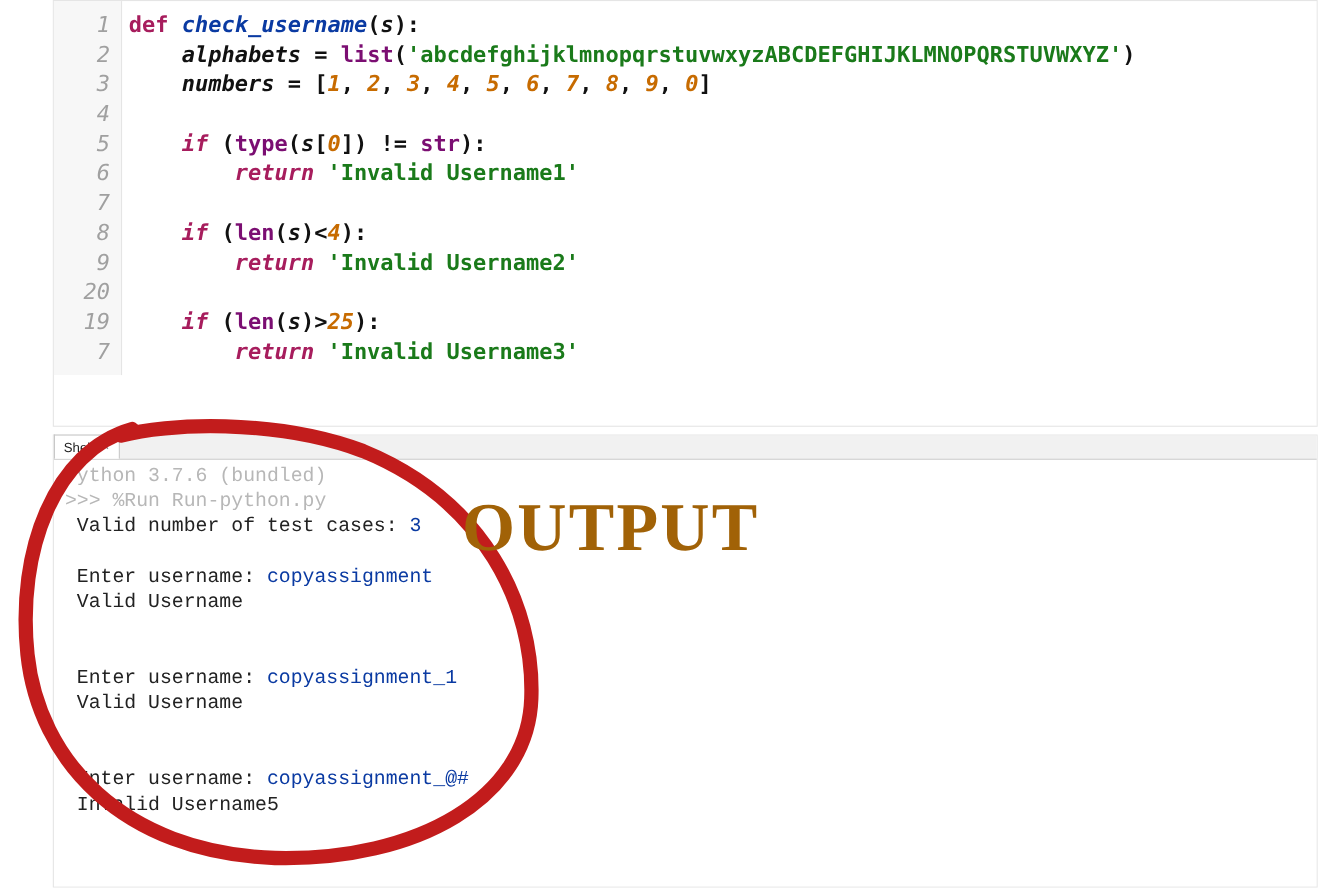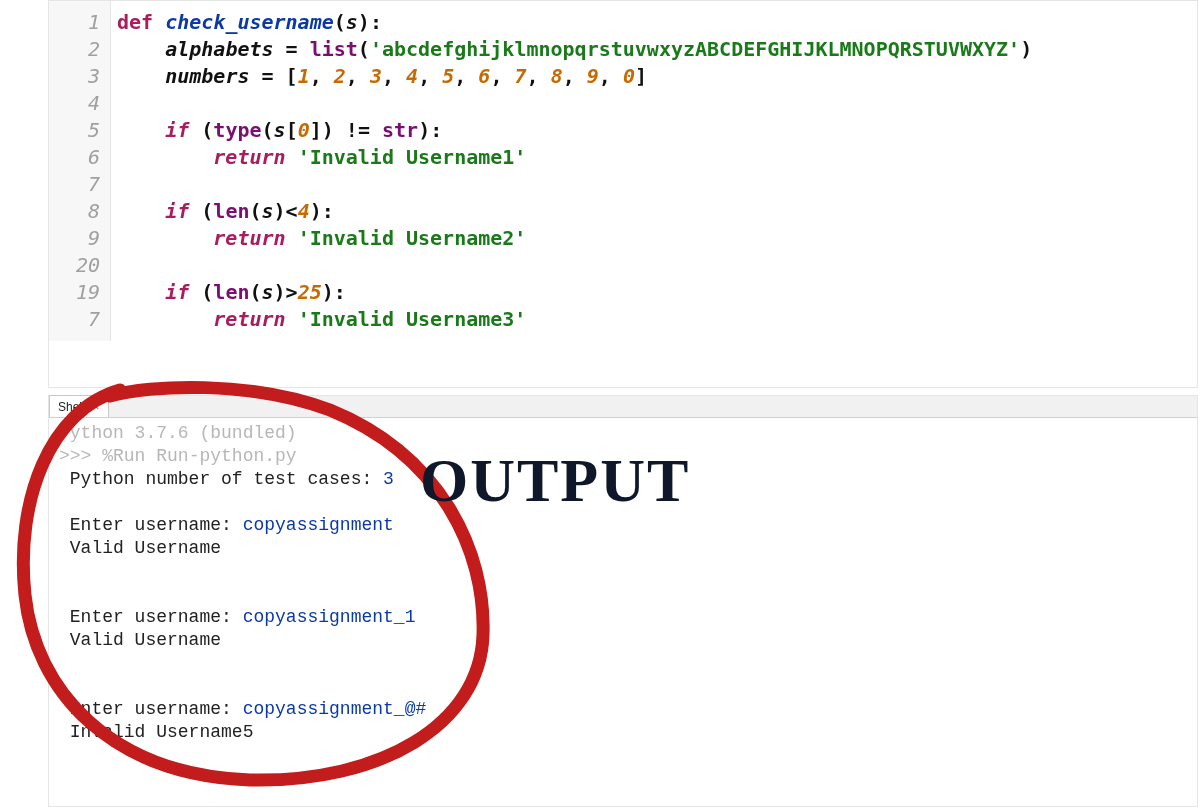--- a/index.html
+++ b/index.html
@@ -115,21 +115,21 @@
       height: 420px;
       pointer-events: none;
     }
     .annotation-text {
       position: absolute;
       top: 445px;
       left: 420px;
       font-family: "Comic Sans MS", "Segoe Script", cursive;
       font-size: 62px;
       font-weight: 700;
-      color: #0f172a;
+      color: #a16207;
       letter-spacing: 2px;
       pointer-events: none;
     }
   </style>
 </head>
 <body>
 
 <div class="editor-pane">
   <div class="code-area">
     <div class="gutter">
@@ -163,21 +163,21 @@
 
 <div class="shell-pane">
   <div class="shell-tab-strip">
     <div class="tab">
       <span>Shell</span>
       <span class="close-x">✕</span>
     </div>
   </div>
   <div class="shell-body"><span class="dim">Python 3.7.6 (bundled)</span>
 <span class="prompt">&gt;&gt;&gt; </span><span class="dim">%Run Run-python.py</span>
-<span> Python number of test cases: </span><span class="inp">3</span>
+<span> Valid number of test cases: </span><span class="inp">3</span>
  
 <span> Enter username: </span><span class="inp">copyassignment</span>
 <span> Valid Username</span>
  
  
 <span> Enter username: </span><span class="inp">copyassignment_1</span>
 <span> Valid Username</span>
  
  
 <span> Enter username: </span><span class="inp">copyassignment_@#</span>

